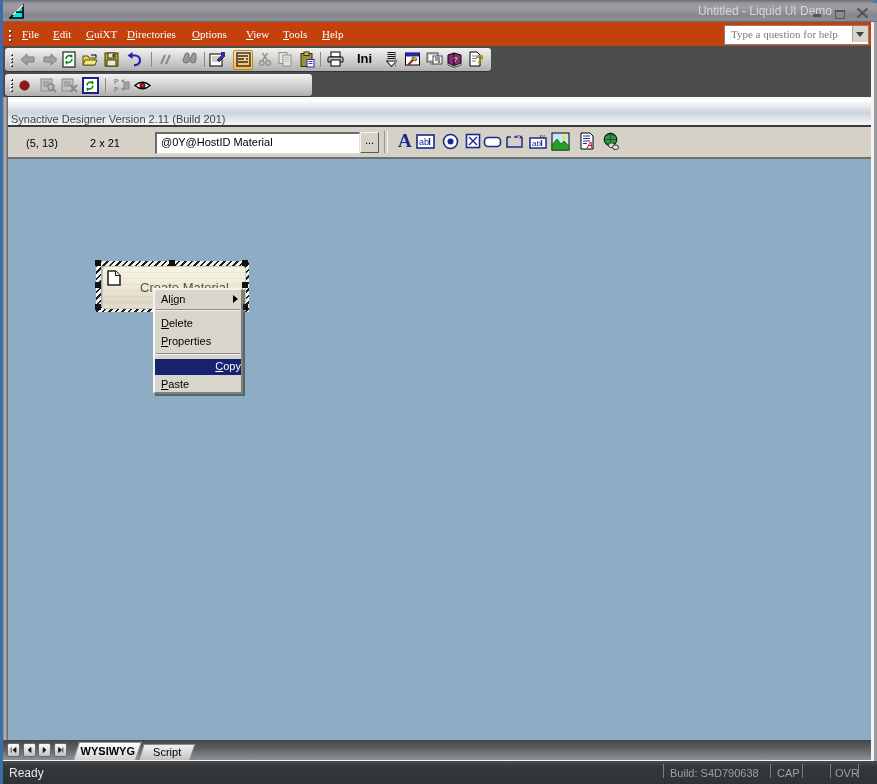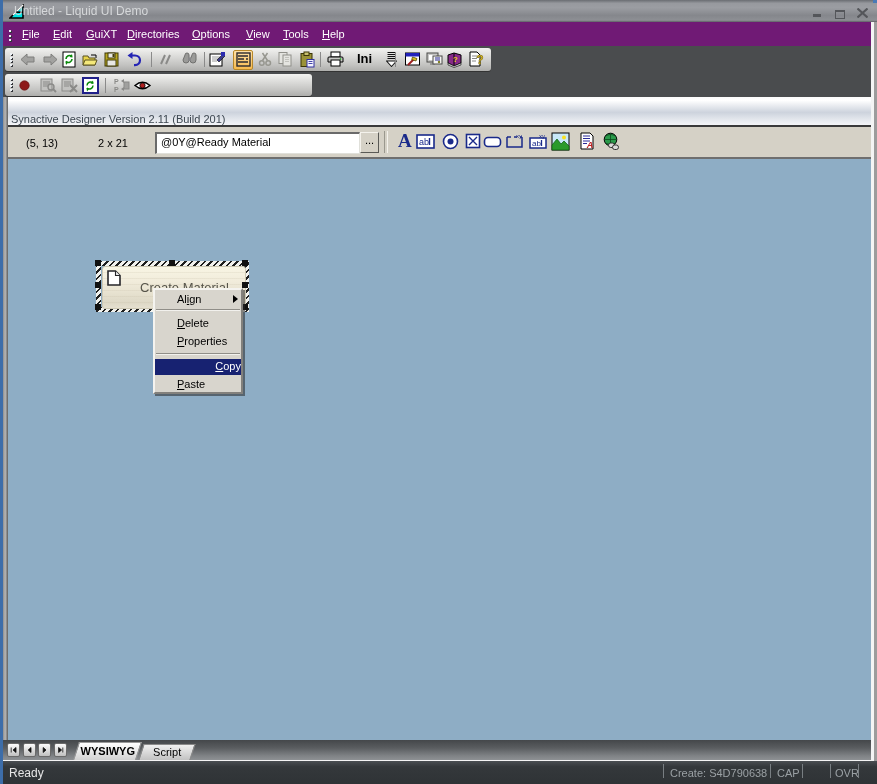--- a/index.html
+++ b/index.html
@@ -2,30 +2,30 @@
 <html><head>
 <meta charset="utf-8">
 <style>
 html,body{margin:0;padding:0;}
 body{width:877px;height:784px;position:relative;overflow:hidden;
   font-family:"Liberation Sans", sans-serif;background:#4b4d4f;}
 .abs{position:absolute;}
 
 #titlebar{left:0;top:0;width:877px;height:22px;
   background:linear-gradient(#6a6d72 0%,#97999e 15%,#9b9da2 35%,#85878c 70%,#8d8f94 92%,#5e6064 100%);}
-#title-text{left:14px;top:4px;width:830px;text-align:left;color:#d6d8da;font-size:12px;}
+#title-text{left:2px;top:4px;width:830px;text-align:right;color:#d6d8da;font-size:12px;}
 #logo{left:9px;top:4px;width:15px;height:15px;}
 .capbtn{top:13px;color:#595b5e;font-weight:bold;}
 #edge-left-blue{left:0;top:0;width:3px;height:784px;background:#3d6da9;z-index:50;}
 #edge-left-gray{left:3px;top:97px;width:5px;height:643px;z-index:49;
   background:linear-gradient(90deg,#8e8e8e,#b6b6b6 45%,#5d5d5d 100%);}
 #edge-right{right:0;top:22px;width:6px;height:739px;z-index:49;
   background:linear-gradient(90deg,#f4f4f4 0 3px,#9c9c9c 3px 6px);}
 
-#menubar{left:3px;top:22px;width:874px;height:24px;background:#701a75;color:#fff;font-size:11px;}
+#menubar{left:3px;top:22px;width:874px;height:24px;background:#c2410c;color:#fff;font-size:11px;font-family:Liberation Serif, serif;}
 .mitem{position:absolute;top:6px;}
 .grip{position:absolute;width:3px;display:flex;flex-direction:column;justify-content:space-between;}
 .grip i{display:block;width:2px;height:2px;background:#eef2f6;box-shadow:1px 1px 0 #33353a;}
 u{text-decoration:underline;}
 #helpbox{position:absolute;left:721px;top:3px;width:143px;height:18px;background:#fff;border:1px solid #808080;}
 #helpbox .t{position:absolute;left:6px;top:2px;color:#7a7a7a;font-size:11px;}
 #helpbox .btn{position:absolute;right:0;top:0;width:15px;height:16px;background:#d8d4cc;border-left:1px solid #a0a0a0;}
 #helpbox .btn:after{content:"";position:absolute;left:3px;top:6px;border:4px solid transparent;border-top:5px solid #404040;}
 
 #tbrow1{left:3px;top:46px;width:874px;height:26px;background:#4a4c4e;}
@@ -63,21 +63,21 @@
   background:repeating-linear-gradient(#f7f3e2 0 4px,#efeada 4px 8px),linear-gradient(#f8f5e6,#ddd8c6);
   background:repeating-linear-gradient(rgba(255,255,255,0) 0 5px,rgba(190,182,158,.18) 5px 6px),linear-gradient(#f8f5e4 0%,#f1ecdb 35%,#e6e1cf 65%,#ddd8c6 88%,#e5e0d0 100%);
   border:1px solid #ccc7b2;}
 #btnface .t{position:absolute;left:37px;top:13px;font-size:13px;color:#56544a;}
 .handle{position:absolute;width:6px;height:6px;background:#111;z-index:5;}
 
 
 #cmenu{left:153px;top:288px;width:90px;height:106px;box-sizing:border-box;background:#d8d5cd;z-index:20;
   border:2px solid;border-color:#f4f3ef #82807c #82807c #f4f3ef;
   box-shadow:2px 2px 0 rgba(40,40,40,.55);font-size:11px;color:#000;}
-.mi{position:absolute;left:0;width:86px;height:18px;line-height:18px;padding-left:22px;box-sizing:border-box;}
+.mi{position:absolute;left:0;width:86px;height:18px;line-height:18px;padding-left:6px;box-sizing:border-box;}
 .msep{position:absolute;left:1px;width:84px;height:1px;background:#908e88;box-shadow:0 1px 0 #f2f1ed;}
 #mi-copy{background:#172271;color:#fff;}
 #arrow-align{position:absolute;left:78px;top:5px;width:0;height:0;border:4px solid transparent;border-left:5px solid #000;}
 
 #tabbar{left:3px;top:740px;width:868px;height:20px;
   background:linear-gradient(#44474a 0%,#5a5d60 40%,#808386 80%,#8e9194 100%);}
 .navbtn{position:absolute;top:3px;width:13px;height:14px;border:1px solid #6a6a6a;border-radius:2px;
   background:linear-gradient(#fcfcfc,#c0c0c0);box-sizing:border-box;}
 .navbtn svg{position:absolute;left:0;top:0;}
 .tab{position:absolute;font-size:11px;text-align:center;}
@@ -118,20 +118,24 @@
       <i></i>
     </div>
   <div class="mitem" style="left:19px;"><u>F</u>ile</div>
   <div class="mitem" style="left:50px;"><u>E</u>dit</div>
   <div class="mitem" style="left:83px;"><u>G</u>uiXT</div>
   <div class="mitem" style="left:124px;"><u>D</u>irectories</div>
   <div class="mitem" style="left:189px;"><u>O</u>ptions</div>
   <div class="mitem" style="left:243px;"><u>V</u>iew</div>
   <div class="mitem" style="left:280px;"><u>T</u>ools</div>
   <div class="mitem" style="left:319px;"><u>H</u>elp</div>
+  <div id="helpbox">
+      <span class="t">Type a question for help</span>
+      <span class="btn"></span>
+    </div>
 </div>
 
 <div class="abs" id="tbrow1">
   <div class="band" id="band1">
     <div class="grip" style="left:5px;top:5px;height:13px;">
         <i></i>
         <i></i>
         <i></i>
         <i></i>
       </div>
@@ -279,22 +283,22 @@
   </div>
 </div>
 
 <div class="abs" id="synbar">
     <span class="t">Synactive Designer Version 2.11 (Build 201)</span>
   </div>
 <div class="abs" id="synline"></div>
 
 <div class="abs" id="propsbar">
   <div class="lab" style="left:18px;">(5, 13)</div>
-  <div class="lab" style="left:90px;">2 x 21</div>
-  <div id="propsinput">@0Y@Ready Material</div>
+  <div class="lab" style="left:82px;">2 x 21</div>
+  <div id="propsinput">@0Y@HostID Material</div>
   <div id="dots">...</div>
   <div id="propsep"></div>
   <div style="position:absolute;left:390px;top:3px;font-family:'Liberation Serif',serif;font-weight:bold;font-size:19px;color:#1a2a8a;">A</div>
   <svg class="pal" style="left:408px" viewBox="0 0 19 19">
       <rect x="1" y="3" width="17" height="13" fill="#fff" stroke="#1a2a8a" stroke-width="1.6"></rect>
       <text x="3" y="13" font-size="9" fill="#1a2a8a">ab</text>
       <line x1="13.5" y1="6" x2="13.5" y2="13" stroke="#1a2a8a" stroke-width="1.4"></line>
     </svg>
   <svg class="pal" style="left:433px" viewBox="0 0 19 19">
       <circle cx="9.5" cy="9.5" r="7" fill="#fff" stroke="#1a2a8a" stroke-width="1.6"></circle>
@@ -390,21 +394,21 @@
     </div>
   <div class="tab" id="tab2">
       <span>Script</span>
     </div>
 </div>
 <div class="abs" id="tabline"></div>
 
 <div class="abs" id="statusbar">
   <div style="position:absolute;left:9px;top:5px;">Ready</div>
   <div class="spipe" style="left:663px;"></div>
-  <div class="r" style="left:670px;">Create: S4D790638</div>
+  <div class="r" style="left:670px;">Build: S4D790638</div>
   <div class="spipe" style="left:770px;"></div>
   <div class="r" style="left:777px;">CAP</div>
   <div class="spipe" style="left:802px;"></div>
   <div class="r" style="left:807px;color:#fff;margin-top:48px;">NUM</div>
   <div class="spipe" style="left:830px;"></div>
   <div class="r" style="left:835px;">OVR</div>
   <div class="spipe" style="left:858px;"></div>
   <svg style="position:absolute;right:2px;bottom:3px" width="17" height="14">
     <g fill="#cdd1d5">
         <rect x="13" y="1" width="2.2" height="2.2"></rect>

